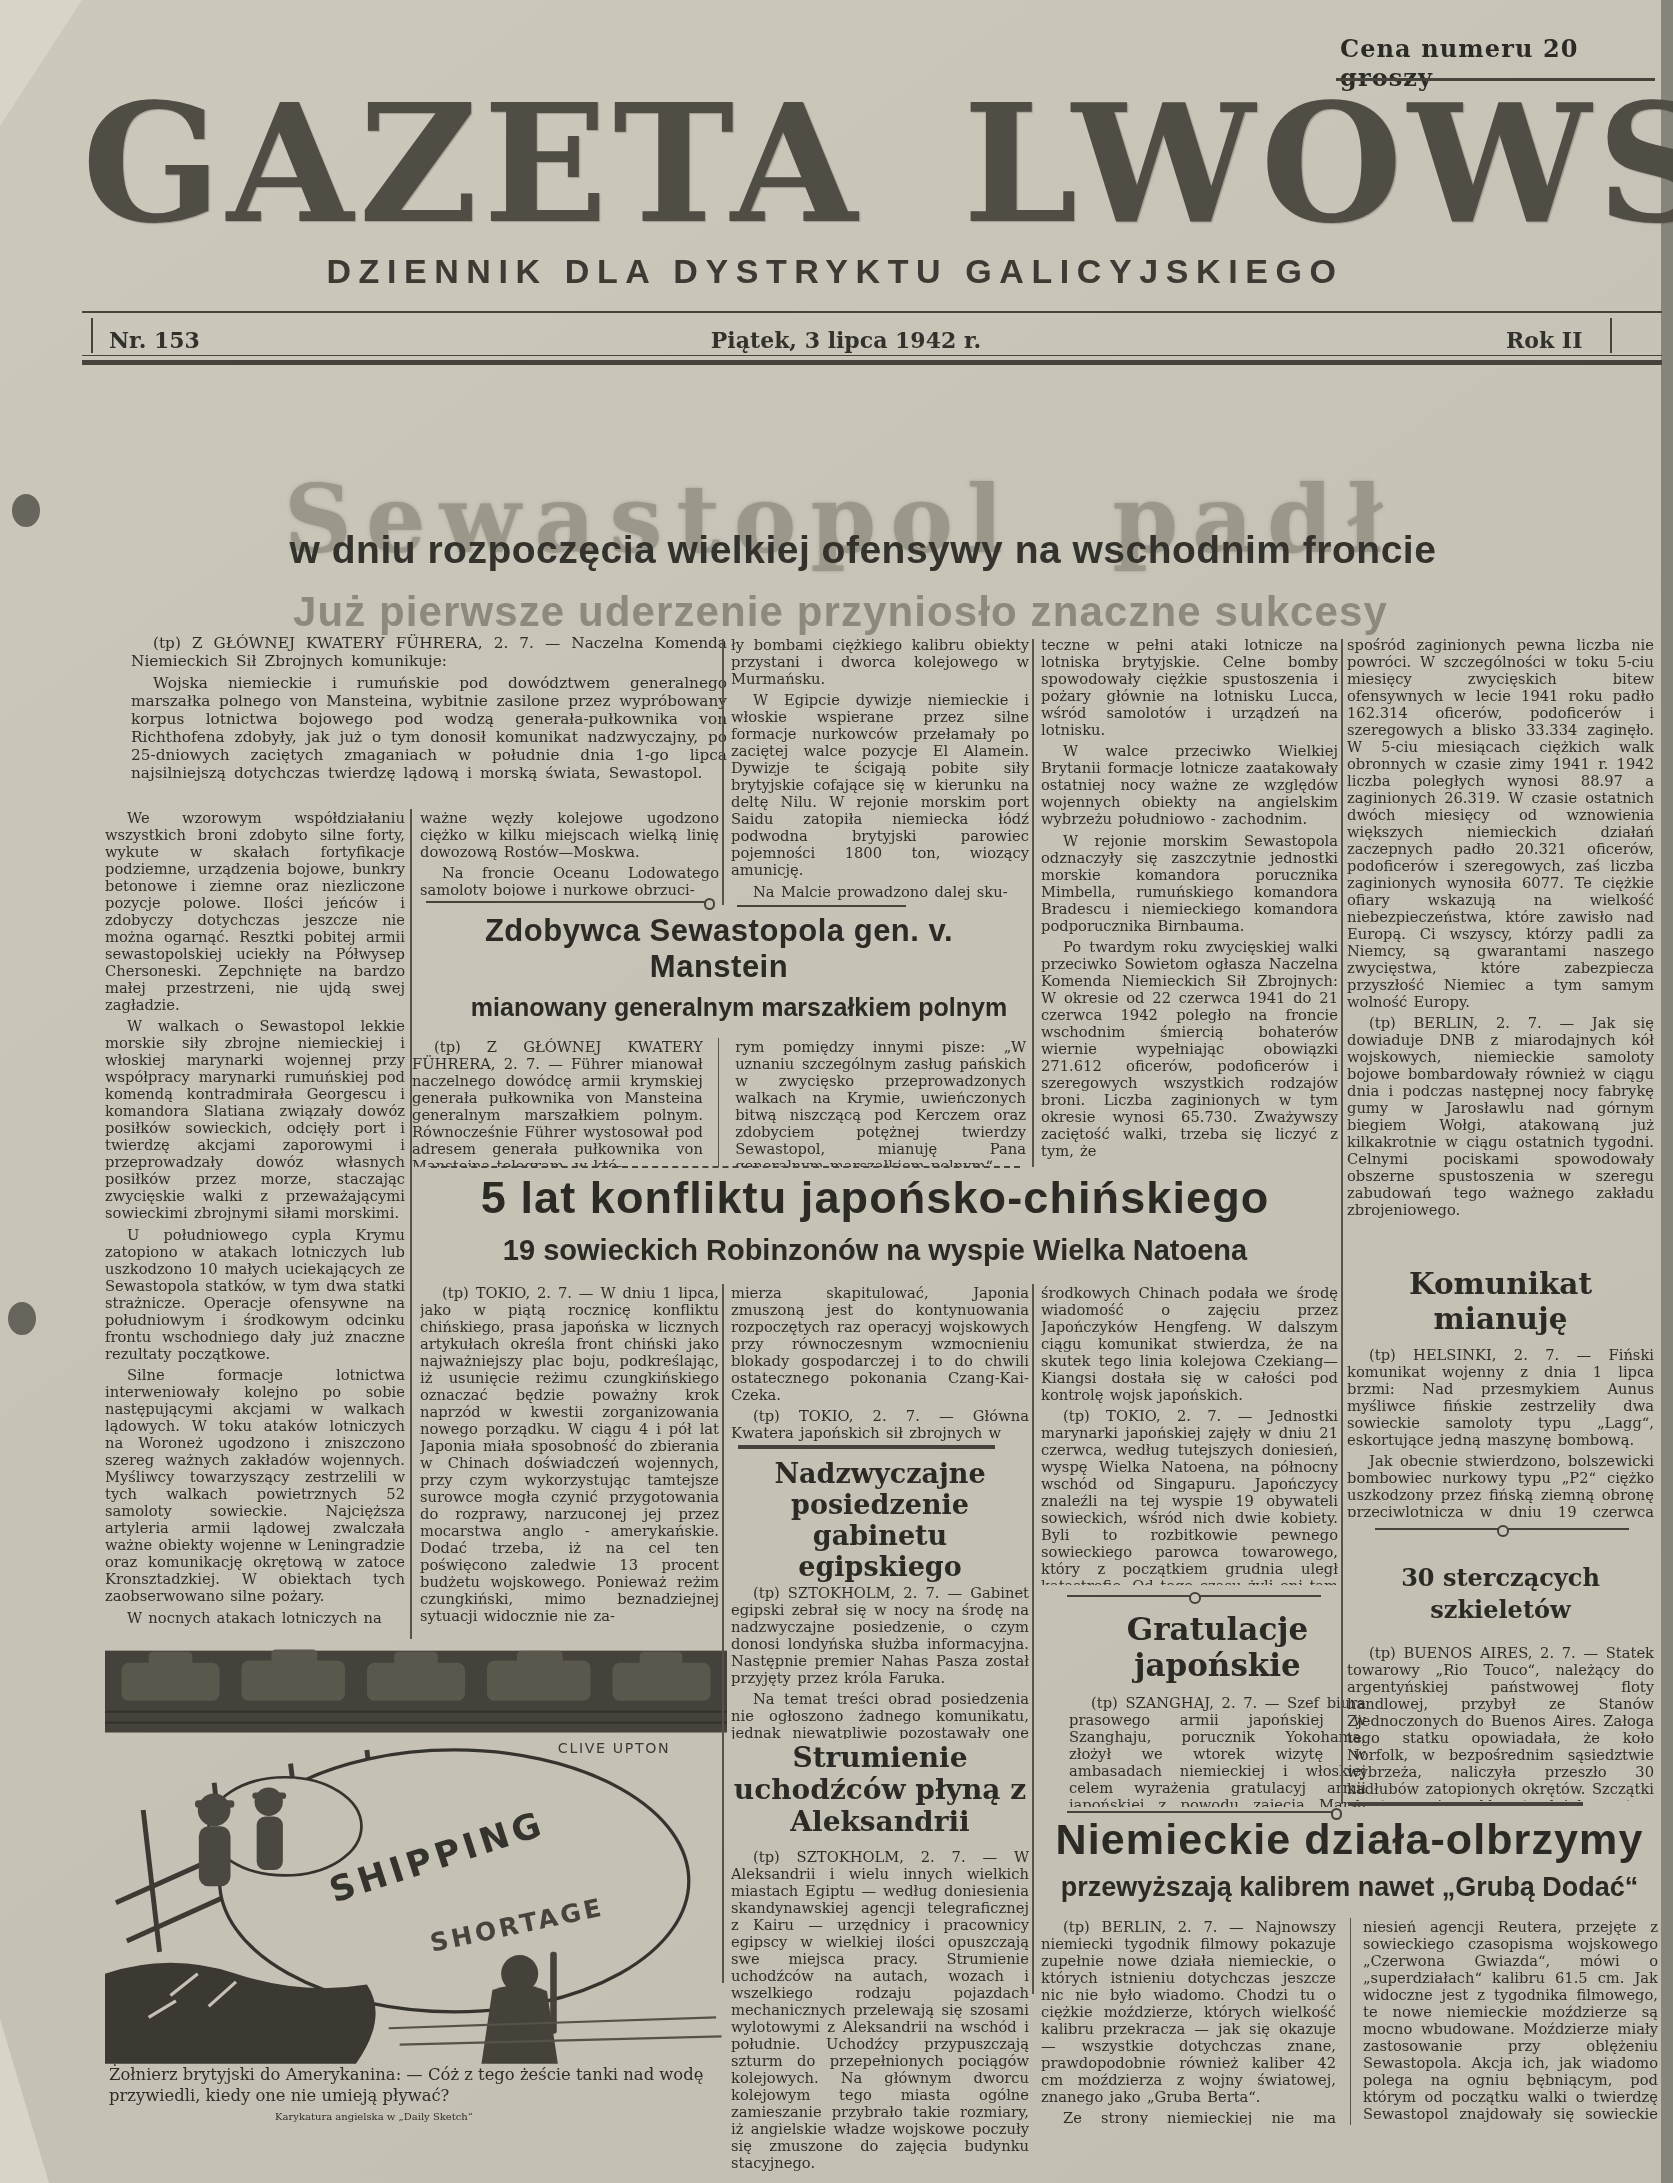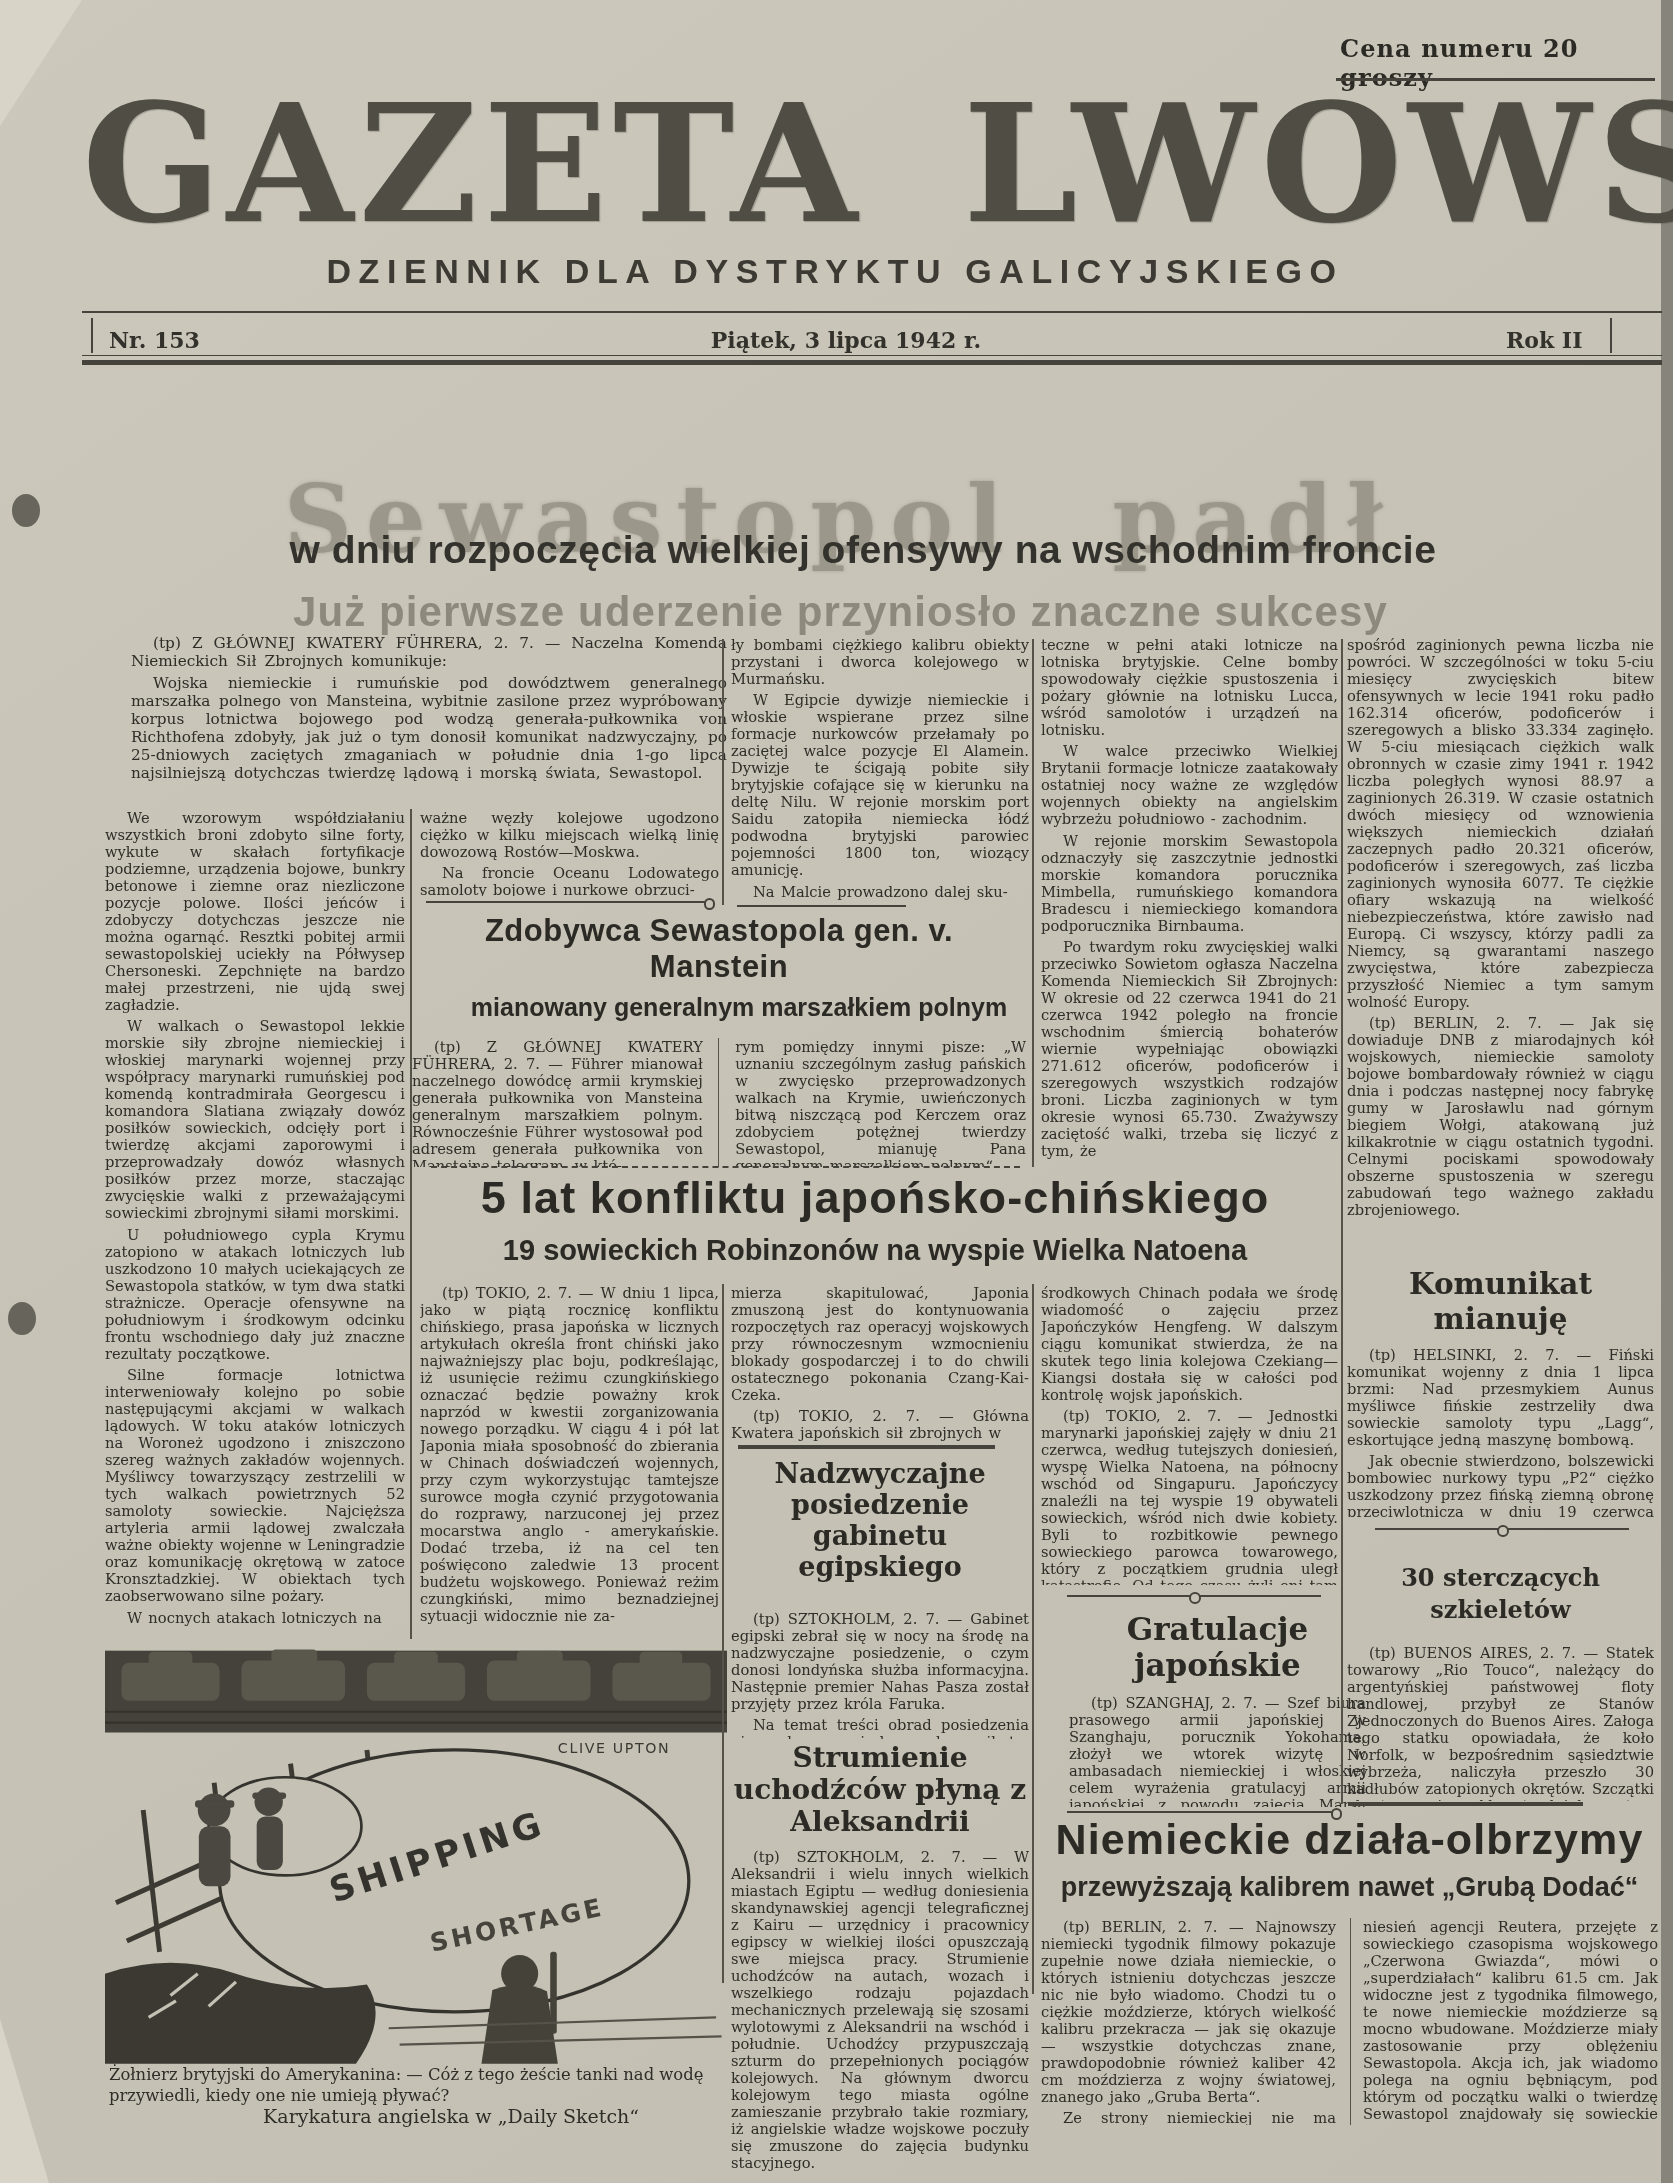--- a/index.html
+++ b/index.html
@@ -46,21 +46,21 @@
   .headline-deck{font-family:"Liberation Sans","DejaVu Sans",sans-serif;font-weight:bold;
       font-size:39px;color:#34322d;text-align:center;white-space:nowrap;letter-spacing:0.5px;}
   .headline-kicker{font-family:"Liberation Sans","DejaVu Sans",sans-serif;font-weight:bold;
       font-size:42px;color:#8d897c;text-align:center;white-space:nowrap;letter-spacing:1.1px;}
 
   .art-head-lg{font-family:"Liberation Sans","DejaVu Sans",sans-serif;font-weight:bold;
       text-align:center;color:#2c2a25;}
   .art-head-serif{font-weight:bold;text-align:center;color:#2c2a25;}
 
   .caption{font-size:16.4px;line-height:21px;color:#2f2d28;}
-  .caption .credit{display:block;text-align:right;font-size:19px;padding-right:65px;}
+  .caption .credit{display:block;text-align:center;font-size:10px;padding-right:65px;}
 
   svg text{font-family:"DejaVu Sans","Liberation Sans",sans-serif;}
 </style>
 </head>
 <body>
 
 <div id="page">
   <div id="paper"></div>
   <div id="edge-strip"></div>
   <div id="tear-tl" class="tear"></div>
@@ -152,21 +152,21 @@
     <p>(tp) TOKIO, 2. 7. — Główna Kwatera japońskich sił zbrojnych w</p>
   </div>
   <div class="hrule" style="left:738px;top:1445px;width:257px;height:4.4px;"></div>
   <div class="blk body-col" style="left:1041px;top:1284px;width:297px;height:301px;">
     <p class="cont">środkowych Chinach podała we środę wiadomość o zajęciu przez Japończyków Hengfeng. W dalszym ciągu komunikat stwierdza, że na skutek tego linia kolejowa Czekiang—Kiangsi dostała się w całości pod kontrolę wojsk japońskich.</p>
     <p>(tp) TOKIO, 2. 7. — Jednostki marynarki japońskiej zajęły w dniu 21 czerwca, według tutejszych doniesień, wyspę Wielka Natoena, na północny wschód od Singapuru. Japończycy znaleźli na tej wyspie 19 obywateli sowieckich, wśród nich dwie kobiety. Byli to rozbitkowie pewnego sowieckiego parowca towarowego, który z początkiem grudnia uległ katastrofie. Od tego czasu żyli oni tam bez jakiegokolwiek kontaktu ze światem.</p>
   </div>
 
   <div class="blk" style="left:731px;top:1458px;width:298px;height:281px;">
     <div class="art-head-serif" style="font-size:27px;line-height:31px;">Nadzwyczajne posiedzenie gabinetu egipskiego</div>
-    <div class="body-col" style="position:relative;margin-top:28px;height:180px;overflow:hidden;">
+    <div class="body-col" style="position:relative;margin-top:2px;height:180px;overflow:hidden;">
       <p>(tp) SZTOKHOLM, 2. 7. — Gabinet egipski zebrał się w nocy na środę na nadzwyczajne posiedzenie, o czym donosi londyńska służba informacyjna. Następnie premier Nahas Pasza został przyjęty przez króla Faruka.</p>
       <p>Na temat treści obrad posiedzenia nie ogłoszono żadnego komunikatu, jednak niewątpliwie pozostawały one w związku z ostatnimi wypadkami wojennymi.</p>
     </div>
   </div>
 
   <div class="blk" style="left:731px;top:1742px;width:298px;height:431px;">
     <div class="art-head-serif" style="font-size:28px;line-height:32px;">Strumienie uchodźców płyną z Aleksandrii</div>
     <div class="body-col" style="position:relative;margin-top:9.8px;height:349px;overflow:hidden;">
       <p>(tp) SZTOKHOLM, 2. 7. — W Aleksandrii i wielu innych wielkich miastach Egiptu — według doniesienia skandynawskiej agencji telegraficznej z Kairu — urzędnicy i pracownicy egipscy w wielkiej ilości opuszczają swe miejsca pracy. Strumienie uchodźców na autach, wozach i wszelkiego rodzaju pojazdach mechanicznych przelewają się szosami wylotowymi z Aleksandrii na wschód i południe. Uchodźcy przypuszczają szturm do przepełnionych pociągów kolejowych. Na głównym dworcu kolejowym tego miasta ogólne zamieszanie przybrało takie rozmiary, iż angielskie władze wojskowe poczuły się zmuszone do zajęcia budynku stacyjnego.</p>
     </div>

